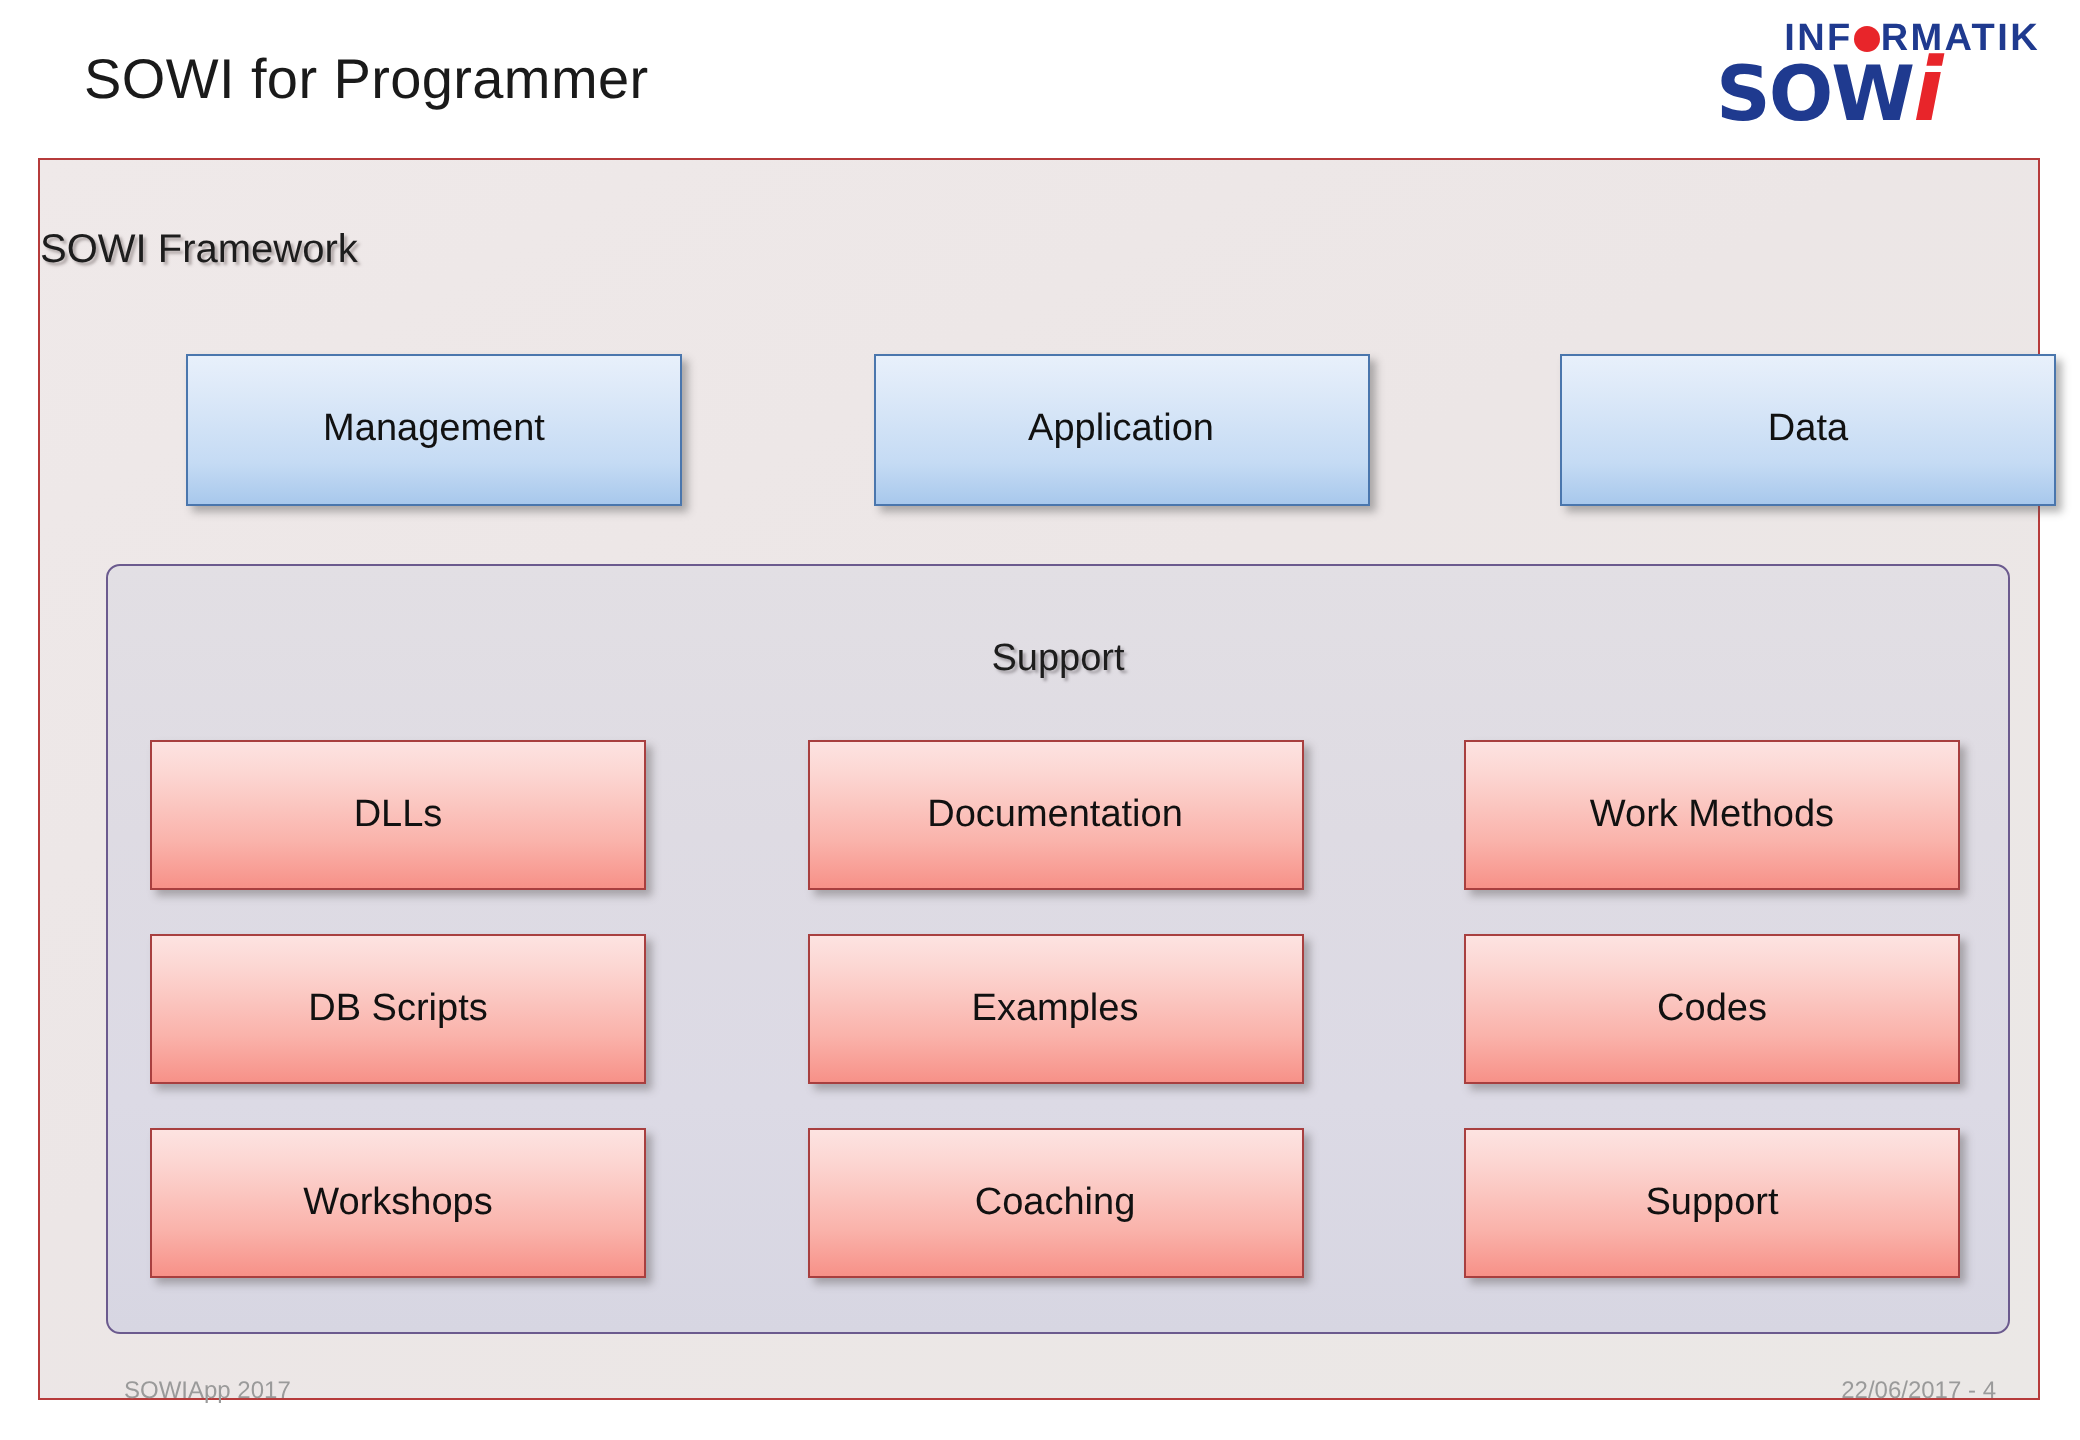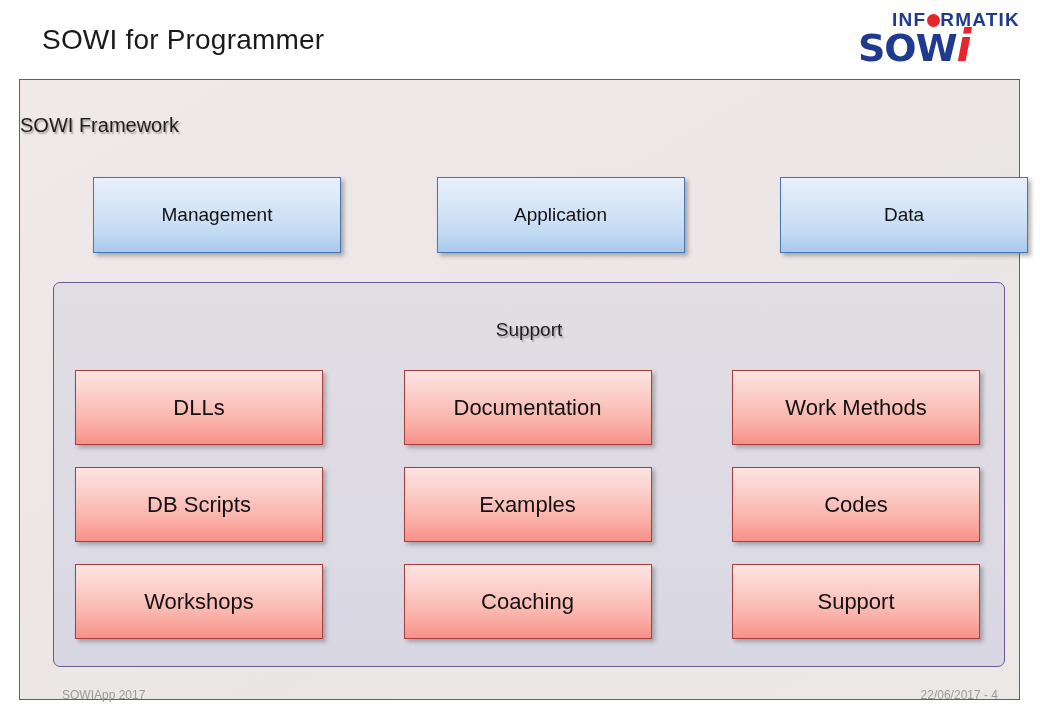--- a/index.html
+++ b/index.html
@@ -155,21 +155,21 @@
   }
   .service-box {
     width: 248px;
     height: 75px;
     box-sizing: border-box;
     border: 1px solid #a83f3f;
     background: linear-gradient(to bottom, #fde3e1 0%, #fcd6d2 22%, #fab3ab 68%, #f79188 100%);
     display: flex;
     align-items: center;
     justify-content: center;
-    font-size: 22px;
+    font-size: 19px;
     color: #111111;
     box-shadow: 3px 3px 4px rgba(90,85,85,0.42);
   }
 
   
   .footer-left {
     position: absolute;
     left: 62px;
     top: 688px;
     font-size: 12px;

